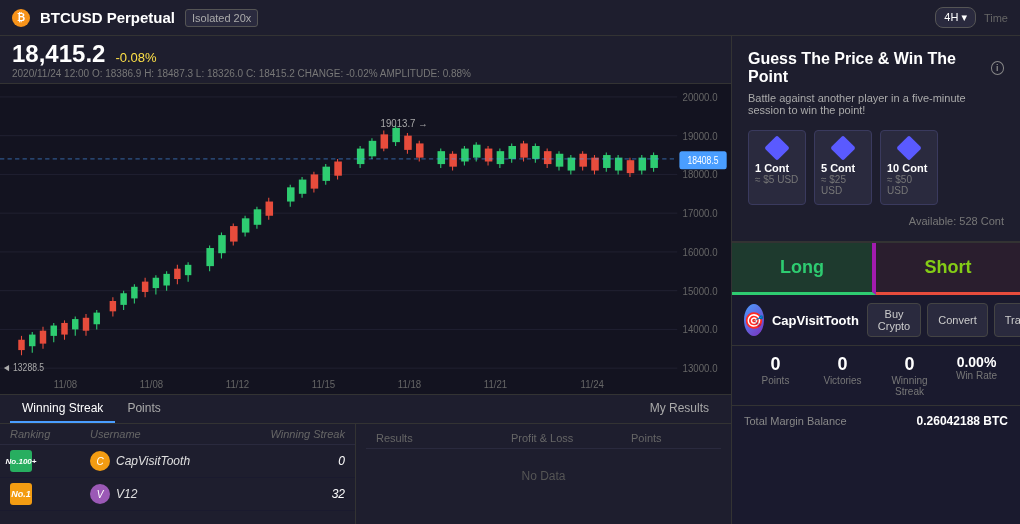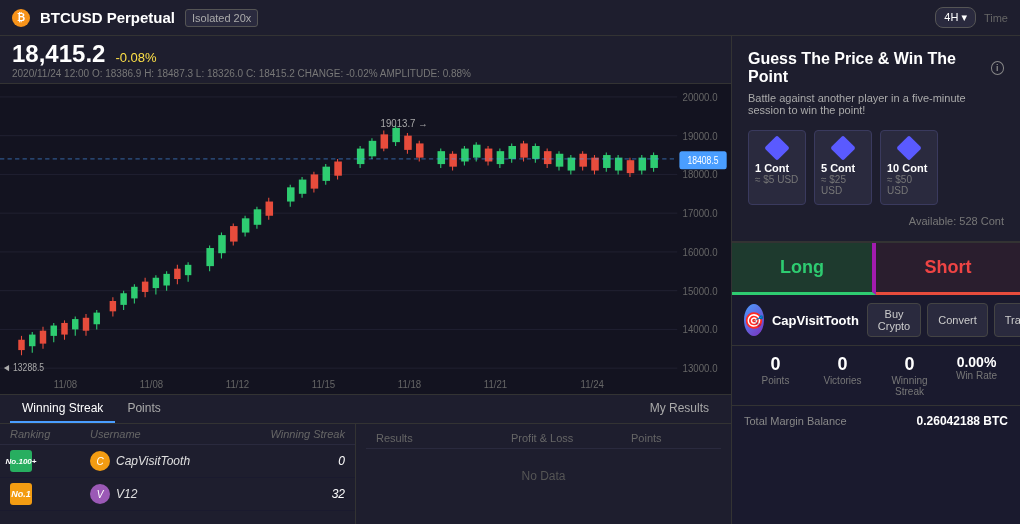--- a/index.html
+++ b/index.html
@@ -269,21 +269,21 @@
       cursor: pointer;
       border-right: 4px solid #a21caf;
       border-bottom: 3px solid #2ecc71;
     }
     .short-btn {
       background: #2a1e2e;
       padding: 14px;
       text-align: center;
       font-size: 18px;
       font-weight: bold;
-      color: #ef4444;
+      color: #84cc16;
       cursor: pointer;
       border-bottom: 3px solid #e74c3c;
     }
 
     
     .user-section {
       padding: 8px 12px;
       border-bottom: 1px solid #333;
       display: flex;
       align-items: center;

